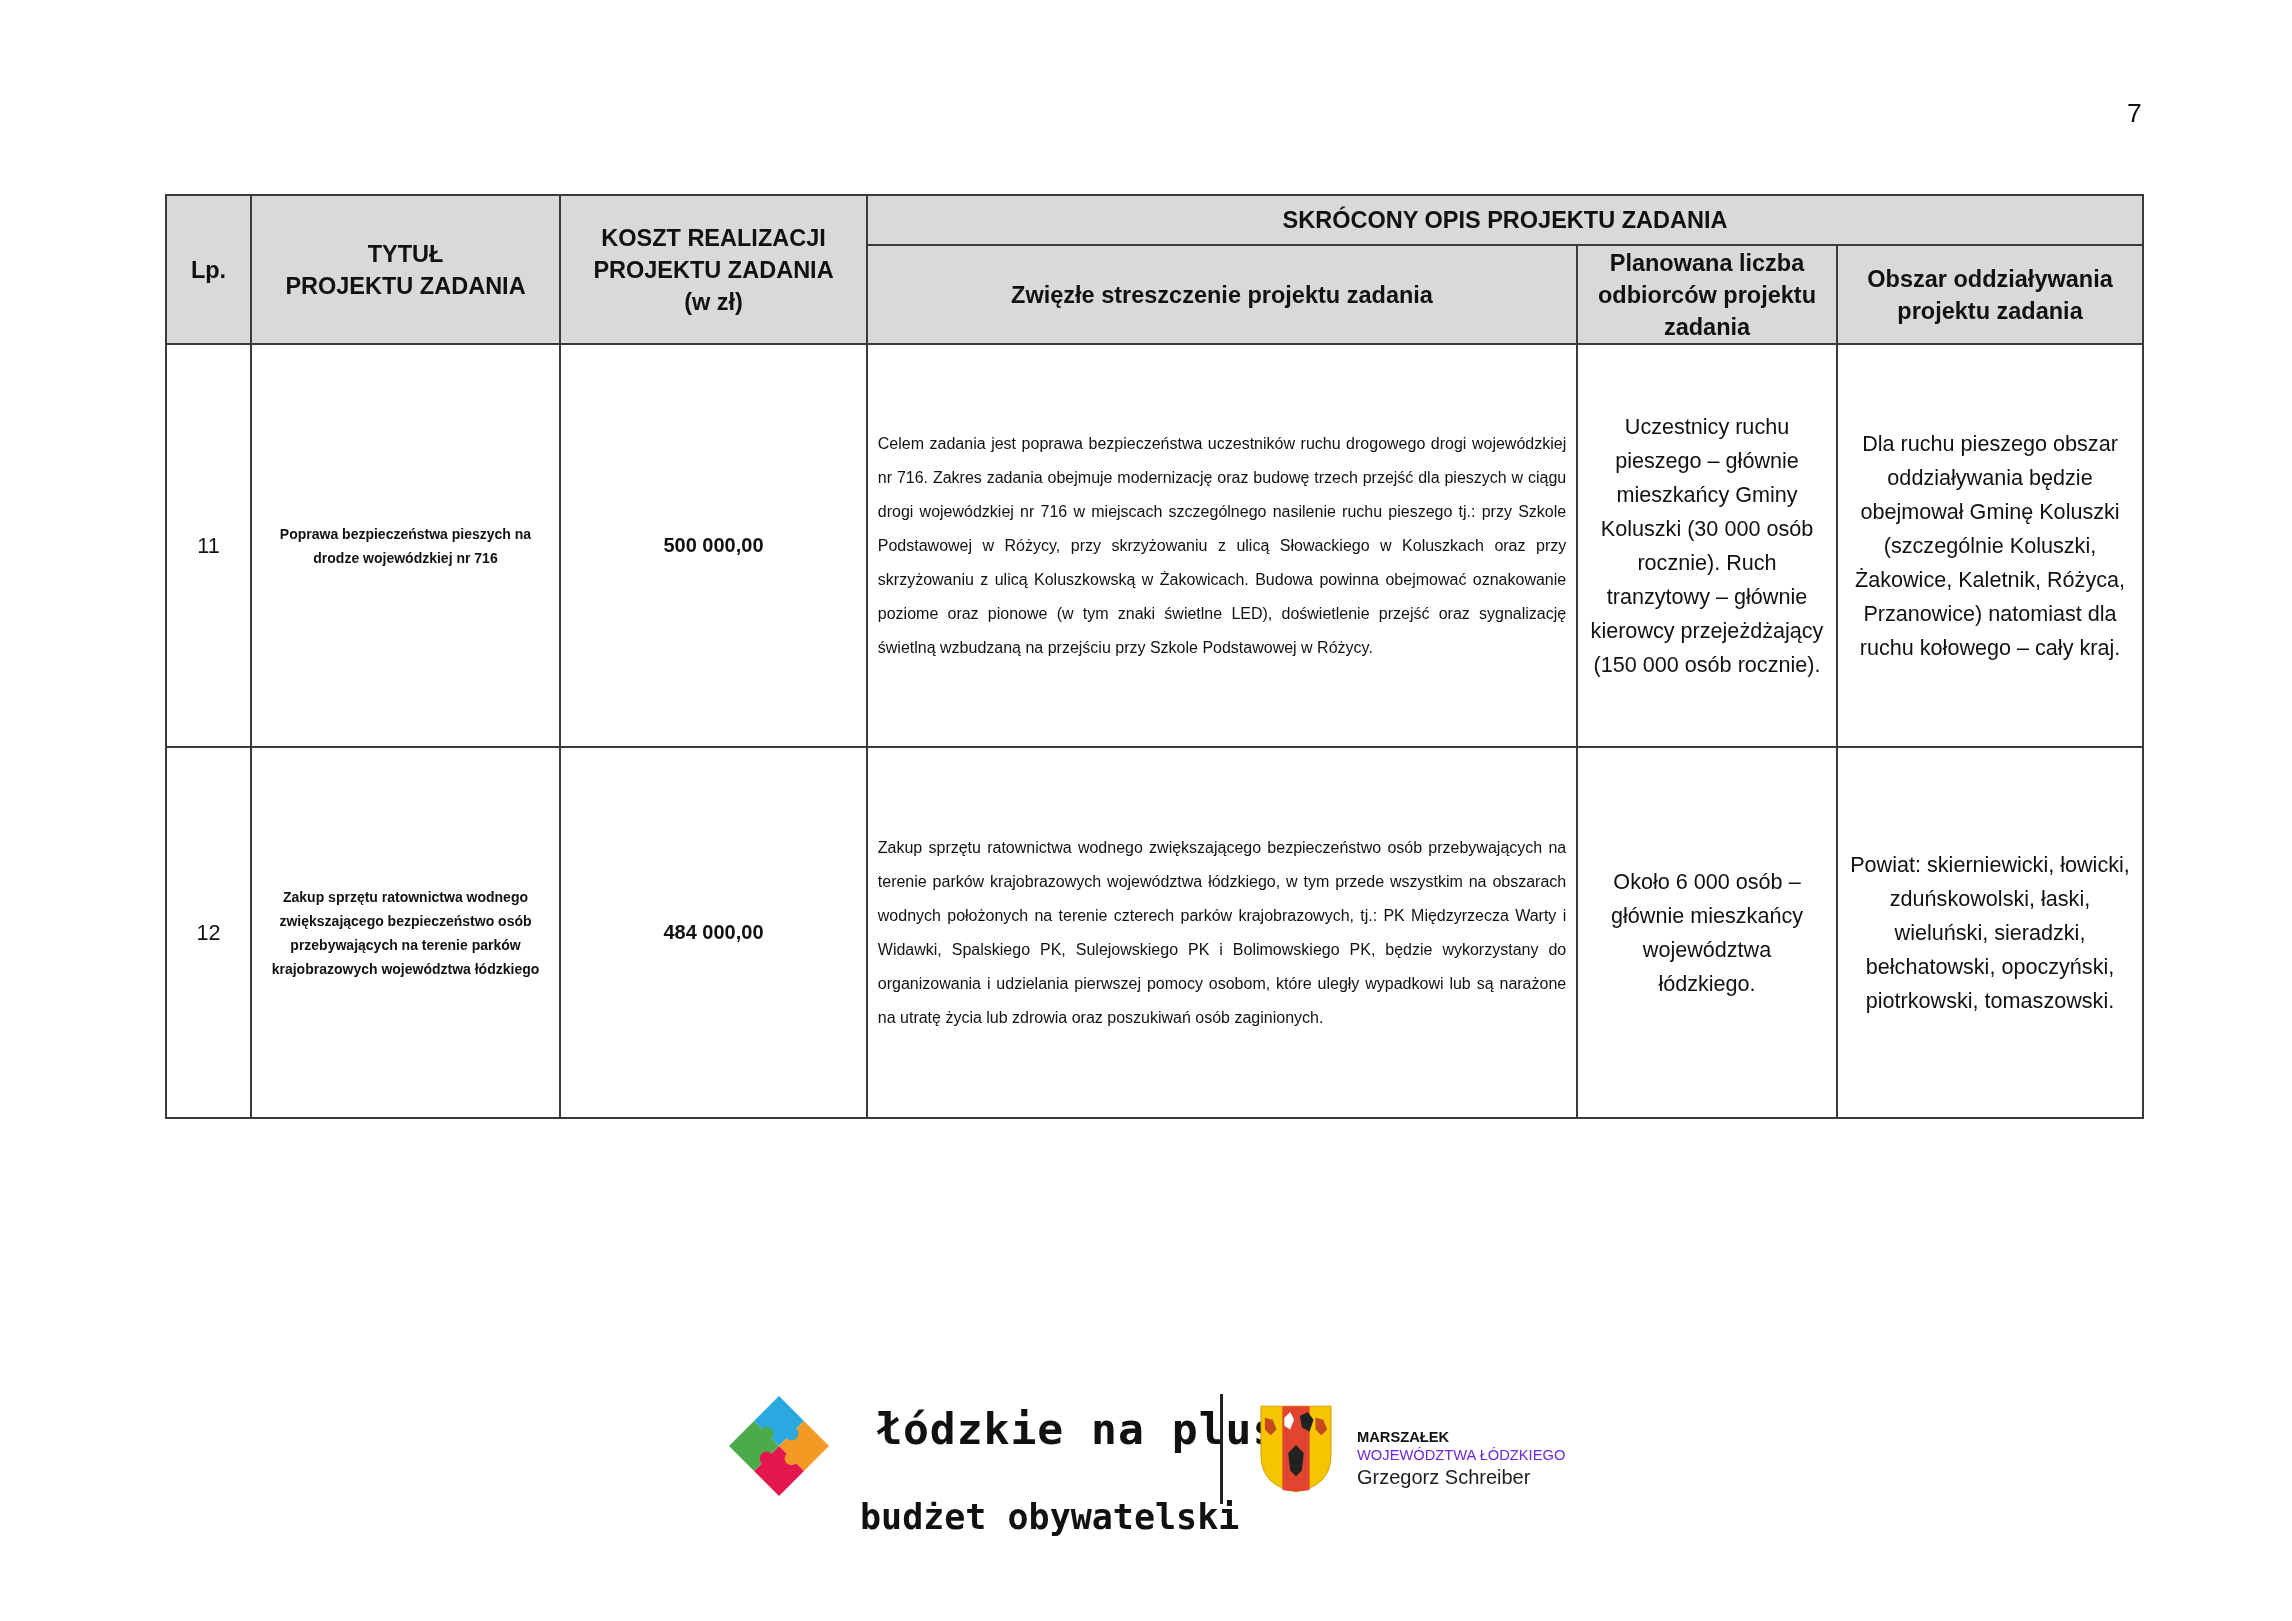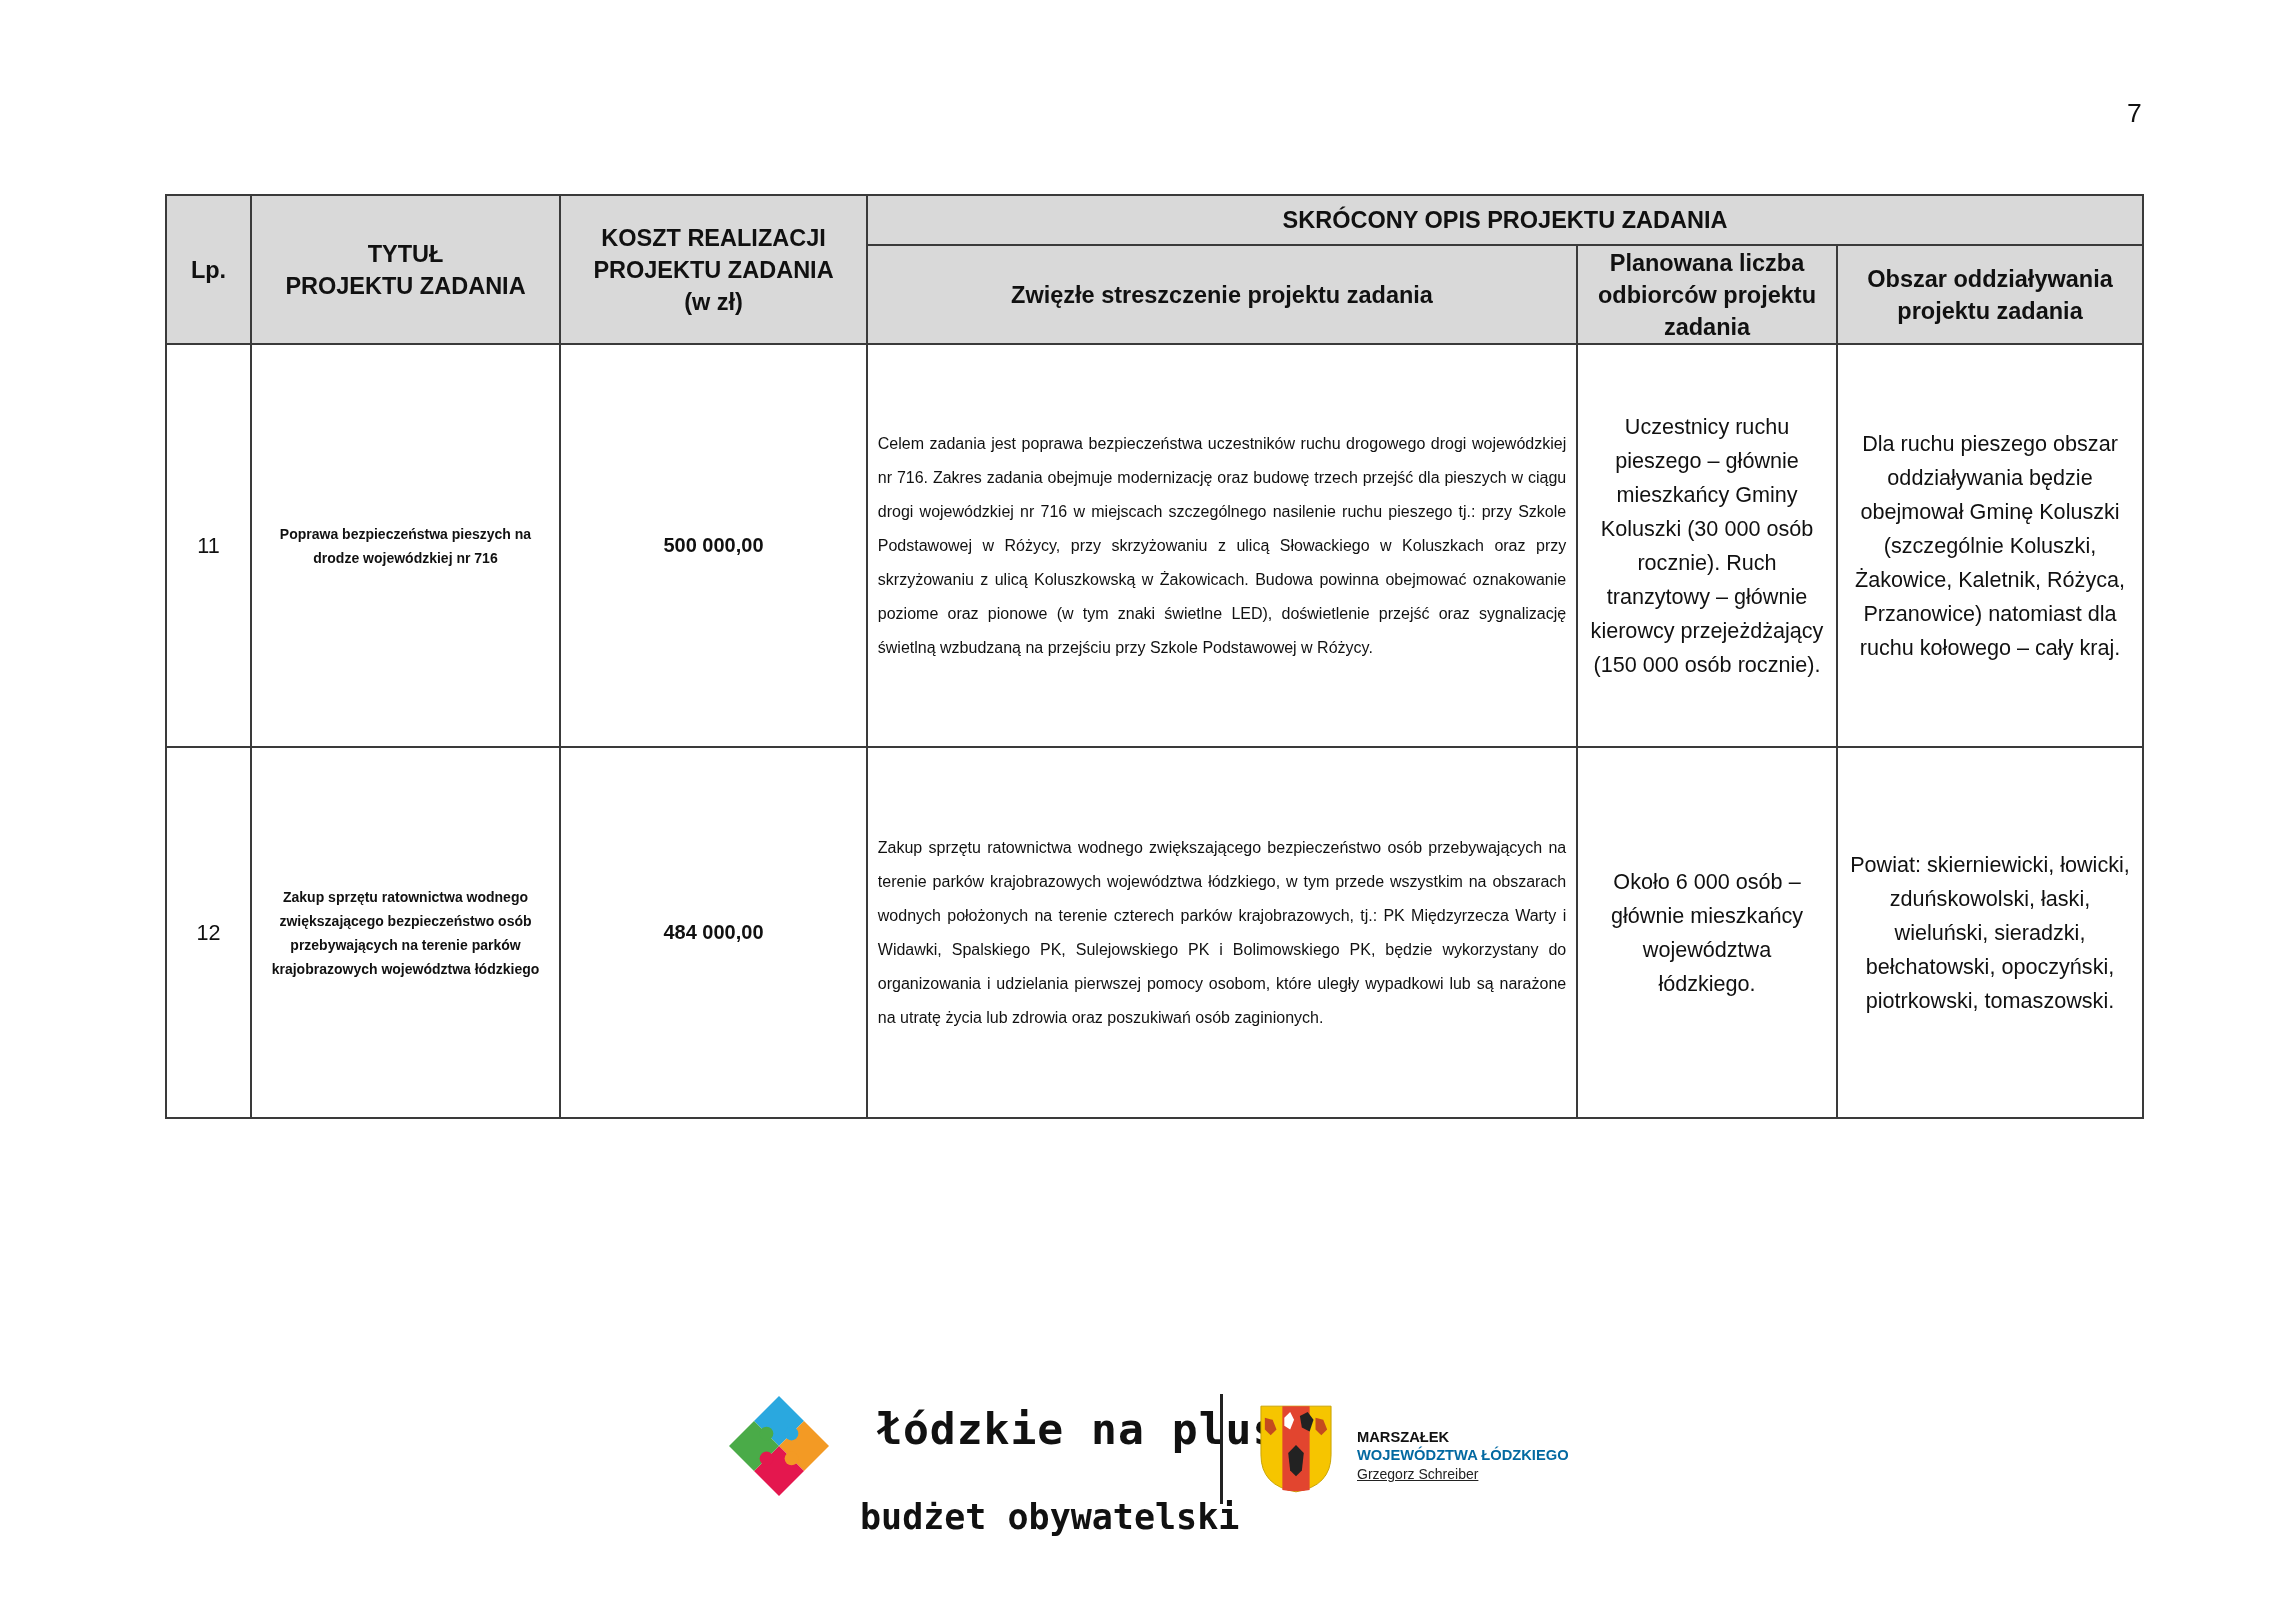--- a/index.html
+++ b/index.html
@@ -22,22 +22,22 @@
   tr.r12 { height:371px; }
   .footer { position:absolute; left:725px; top:1392px; height:118px; }
   .puzzle { position:absolute; left:0; top:0; width:108px; height:108px; }
   .brand1 { position:absolute; left:151px; top:11.8px; font-family:"DejaVu Sans Mono", monospace;
             font-weight:bold; font-size:43px; letter-spacing:1px; color:#111; white-space:nowrap; }
   .brand2 { position:absolute; left:135px; top:61px; font-family:"DejaVu Sans Mono", monospace;
             font-weight:bold; font-size:35px; color:#111; white-space:nowrap;margin-top:44px; }
   .divider { position:absolute; left:495px; top:2px; width:2.9px; height:110px; background:#222; }
   .crest { position:absolute; left:534px; top:11.8px; width:74px; height:90px; }
   .m1 { position:absolute; left:632px; top:37px; font-weight:bold; font-size:14.7px; color:#111; white-space:nowrap; }
-  .m2 { position:absolute; left:632px; top:55px; font-weight:bold; font-size:14.7px; color:#0369a1; white-space:nowrap; }
-  .m3 { position:absolute; left:632px; top:74px; font-size:14px; color:#222; white-space:nowrap;text-decoration:underline; }
+  .m2 { position:absolute; left:632px; top:55px; font-weight:normal; font-size:14.7px; color:#6d28d9; white-space:nowrap; }
+  .m3 { position:absolute; left:632px; top:74px; font-size:20px; color:#222; white-space:nowrap; }
 </style>
 </head>
 <body>
 
 <div class="page-num">7</div>
 
 <table class="main">
   <colgroup>
     <col style="width:85px">
       <col style="width:309px">

